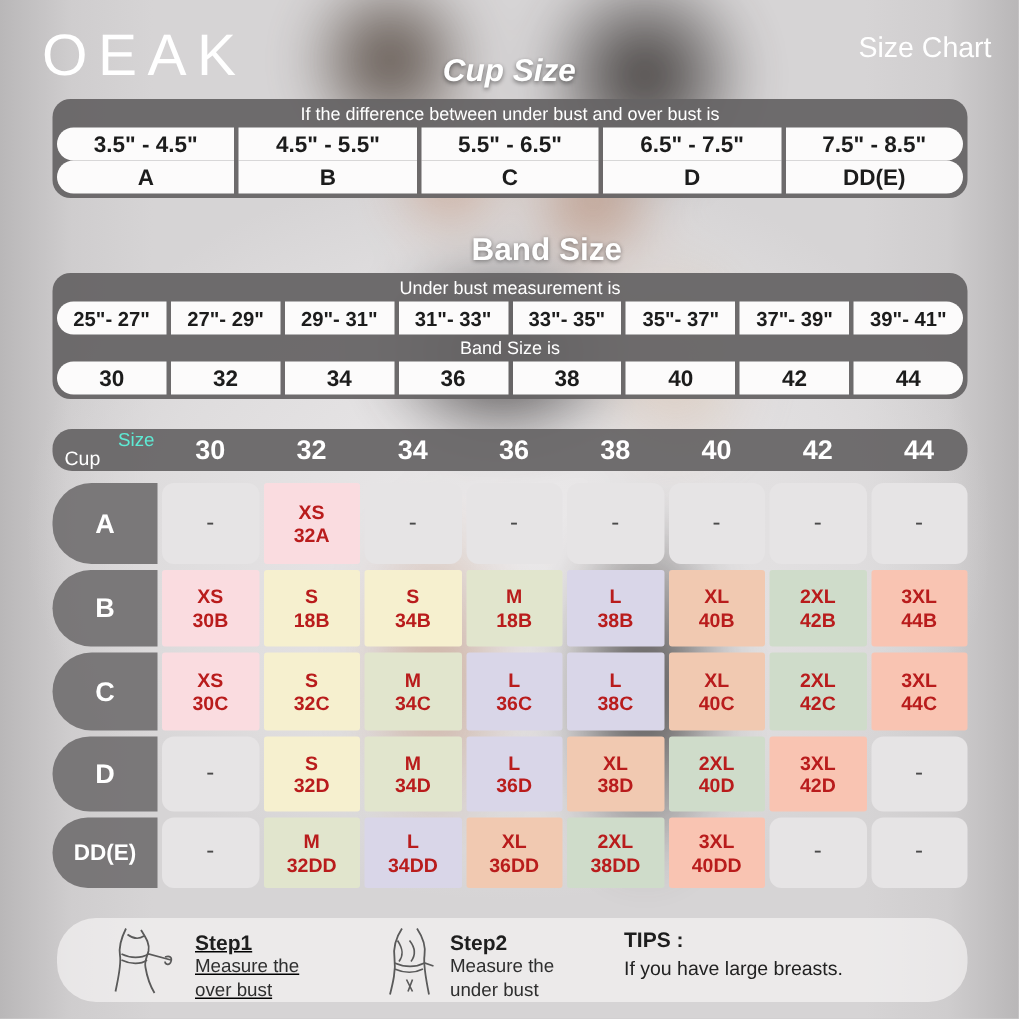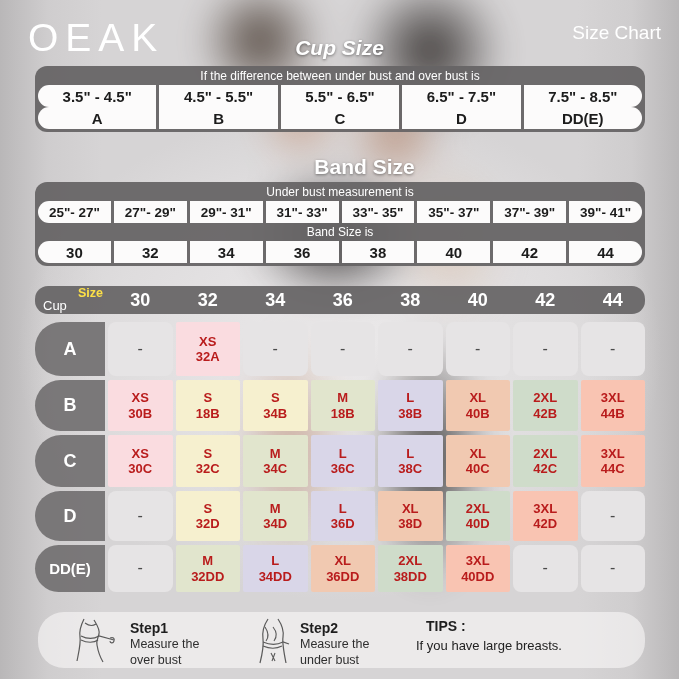--- a/index.html
+++ b/index.html
@@ -38,35 +38,35 @@
   .cells-5{grid-template-columns:repeat(5,1fr);}
   .cells-8{grid-template-columns:repeat(8,1fr);}
   .wcell{background:#fcfbfb;height:22px;display:flex;align-items:center;justify-content:center;color:#1c1c1c;font-weight:700;font-size:15px;}
   .row-grid .wcell:first-child{border-radius:11px 0 0 11px;}
   .row-grid .wcell:last-child{border-radius:0 11px 11px 0;}
   .band-range{font-size:13.5px;}
   
   #matrix-header{position:absolute;left:35px;top:286px;width:610px;height:28px;border-radius:13px;background:rgba(104,102,103,.95);display:grid;grid-template-columns:70px repeat(8,1fr);grid-gap:0 3px;align-items:center;box-sizing:border-box;}
   #matrix-header .colnum{color:#fff;font-weight:700;font-size:18px;text-align:center;}
   .corner{position:relative;height:28px;}
-  .corner .c-size{position:absolute;top:0px;right:2px;color:#fde047;font-size:12.5px;font-weight:bold;}
+  .corner .c-size{position:absolute;top:0px;right:2px;color:#5eead4;font-size:12.5px;}
   .corner .c-cup{position:absolute;bottom:1px;left:8px;color:#fff;font-size:13px;}
   #matrix-body{position:absolute;left:35px;top:322px;width:610px;display:grid;grid-template-columns:70px repeat(8,1fr);grid-template-rows:54px 51px 52px 50px 47px;grid-gap:4px 3px;}
   .rlabel{background:rgba(118,116,117,.96);color:#fff;font-weight:700;font-size:18px;display:flex;align-items:center;justify-content:center;border-radius:26px 0 0 26px;}
   .rlabel.small{font-size:15px;}
   .mcell{display:flex;flex-direction:column;align-items:center;justify-content:center;font-size:13px;font-weight:700;color:#b91c1c;line-height:1.18;border-radius:2px;}
   .mcell.empty{border-radius:8px;color:#4a4a4a;font-weight:400;font-size:16px;}
   
   #footer{position:absolute;left:38px;top:612px;width:607px;height:56px;border-radius:26px;background:rgba(251,250,250,.58);}
   .step-title{font-weight:700;font-size:14px;color:#1e1e1e;}
   .step-line{font-size:12.5px;color:#2e2e2e;line-height:1.3;}
-  #step1-block{position:absolute;left:92px;top:8px;}
+  #step1-block{position:absolute;left:92px;top:8px;text-decoration:underline;}
   #step2-block{position:absolute;left:262px;top:8px;}
   #tips-block{position:absolute;left:378px;top:6px;}
-  #tips-block .tips-title{font-weight:700;font-size:14px;color:#1e1e1e;margin-bottom:3px;margin-left:10px;}
+  #tips-block .tips-title{font-weight:700;font-size:14px;color:#1e1e1e;margin-bottom:3px;}
   #tips-block .tips-line{font-size:13px;color:#222;line-height:1.45;}
   .fig{position:absolute;top:5px;}
   #fig1{left:32px;}
   #fig2{left:210px;}
 </style>
 </head>
 <body>
 
 <div class="photo-hint"></div>
 

